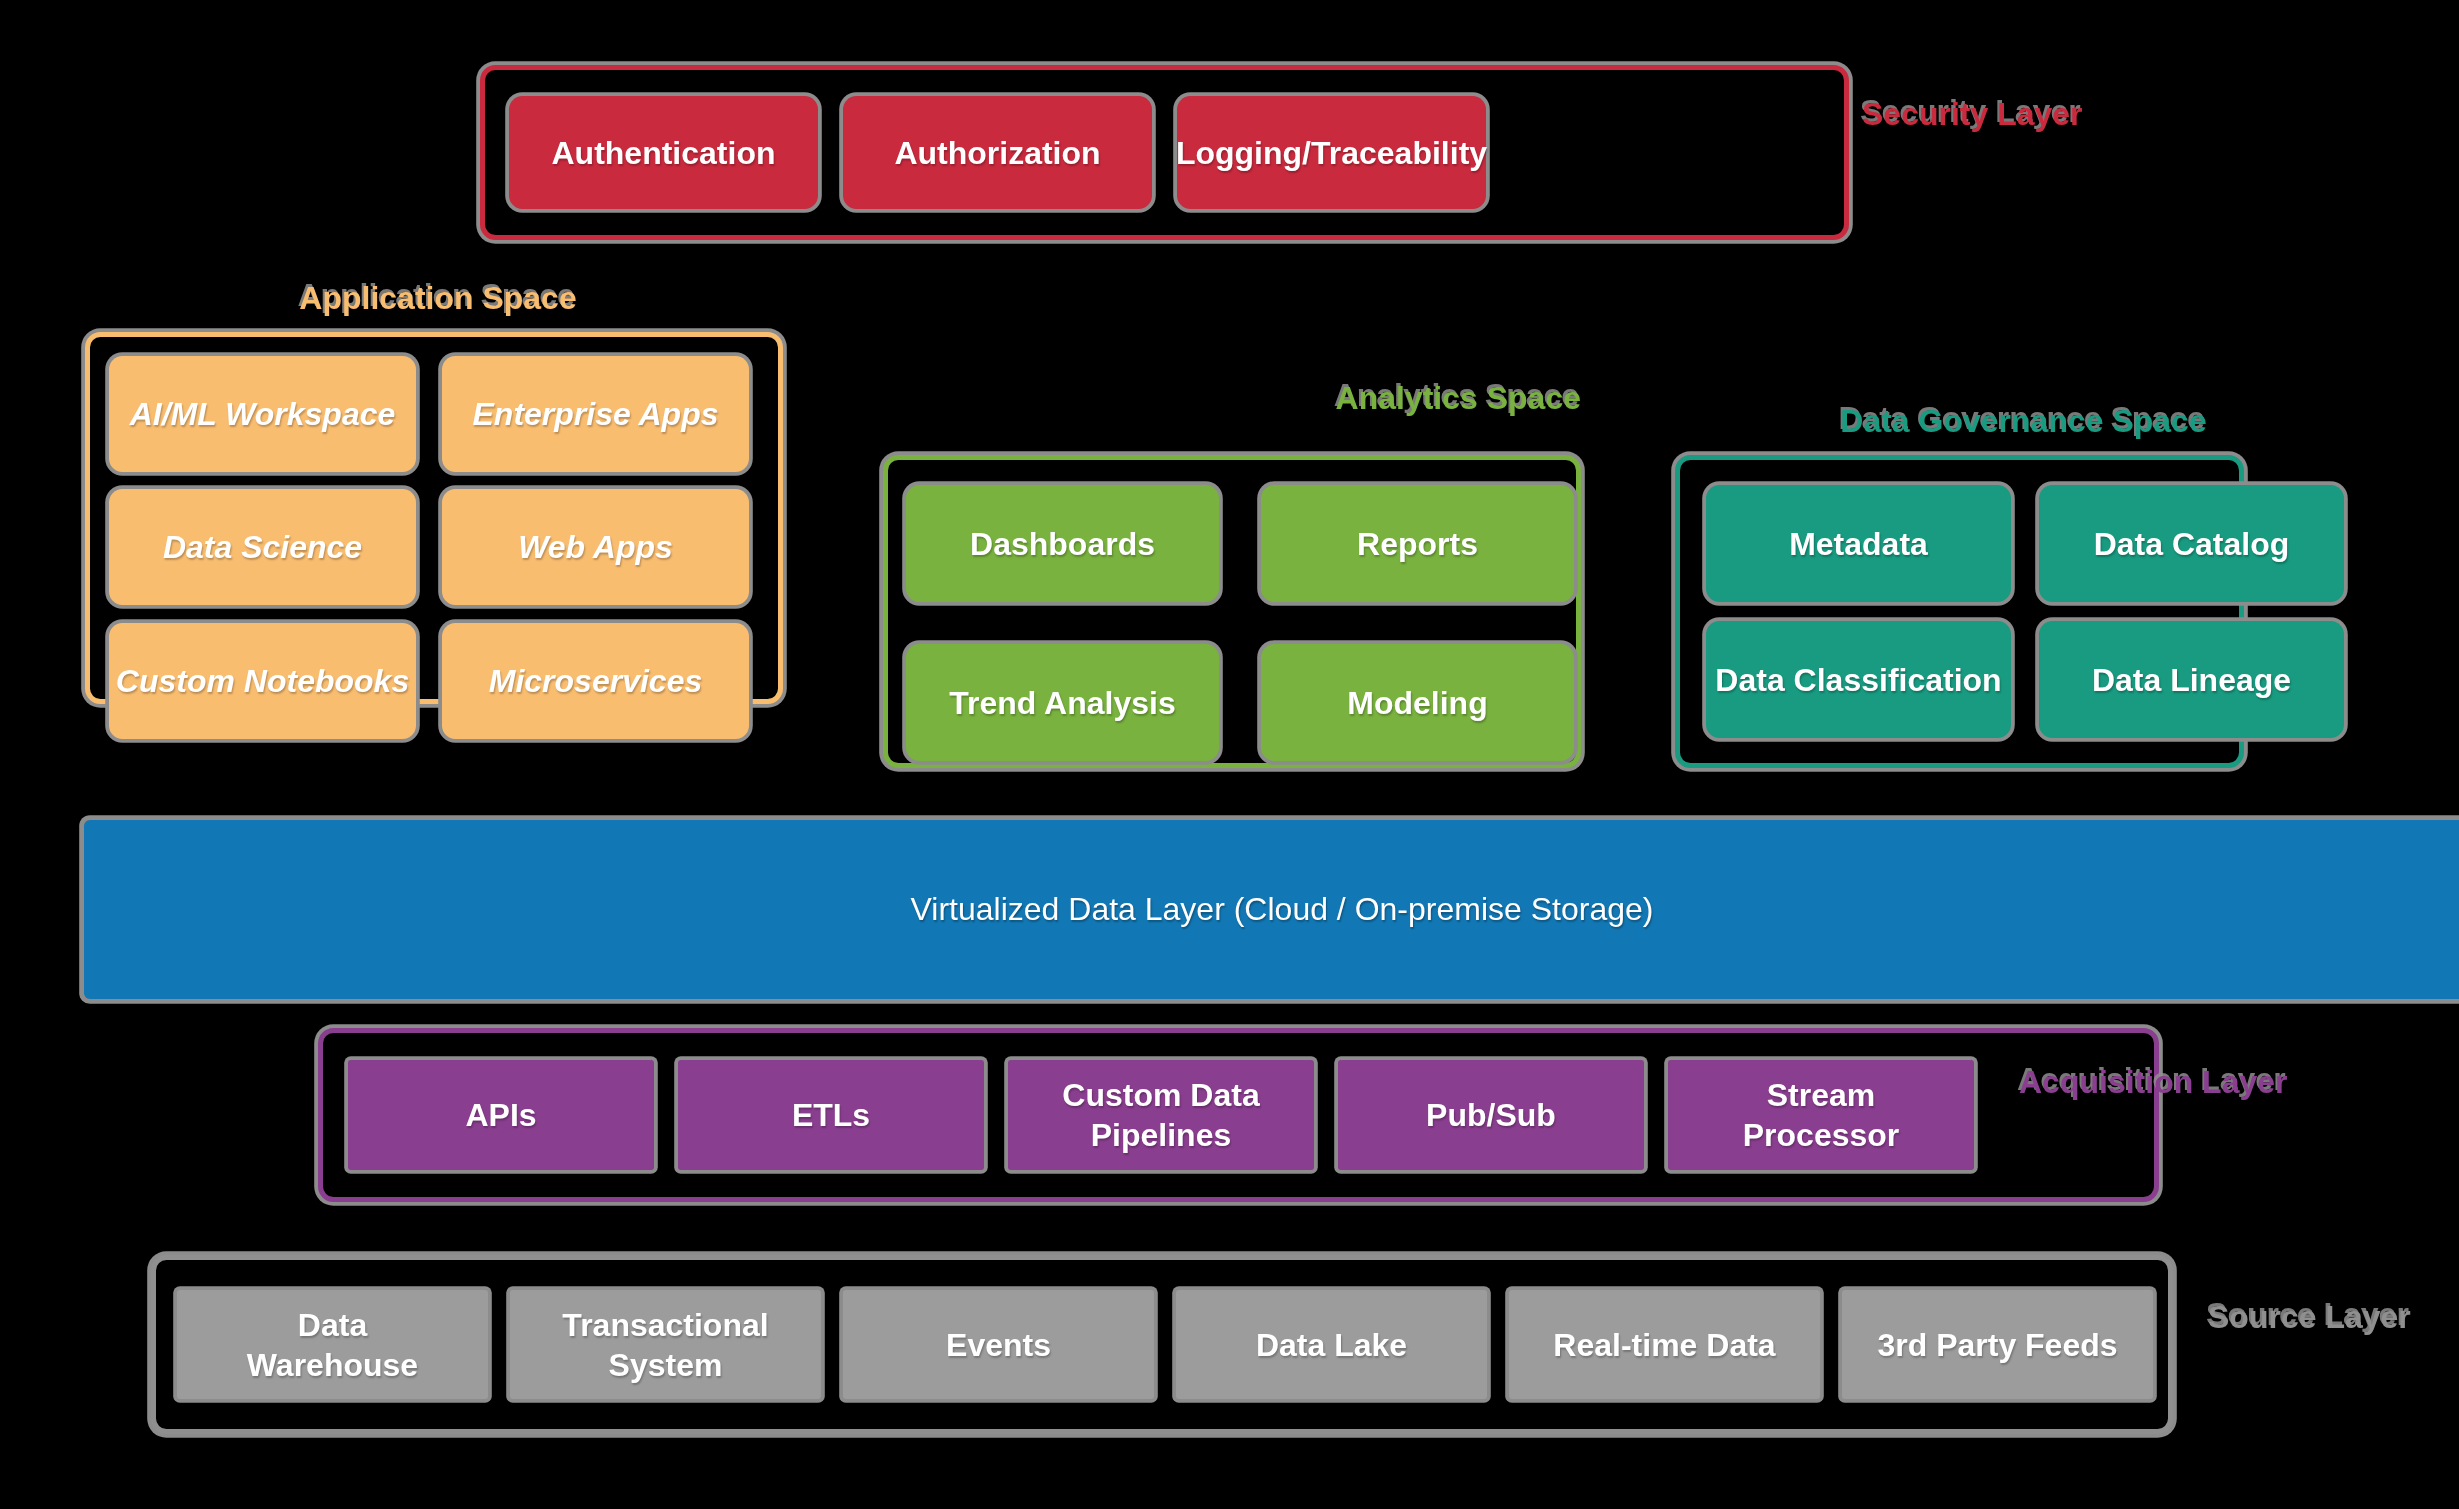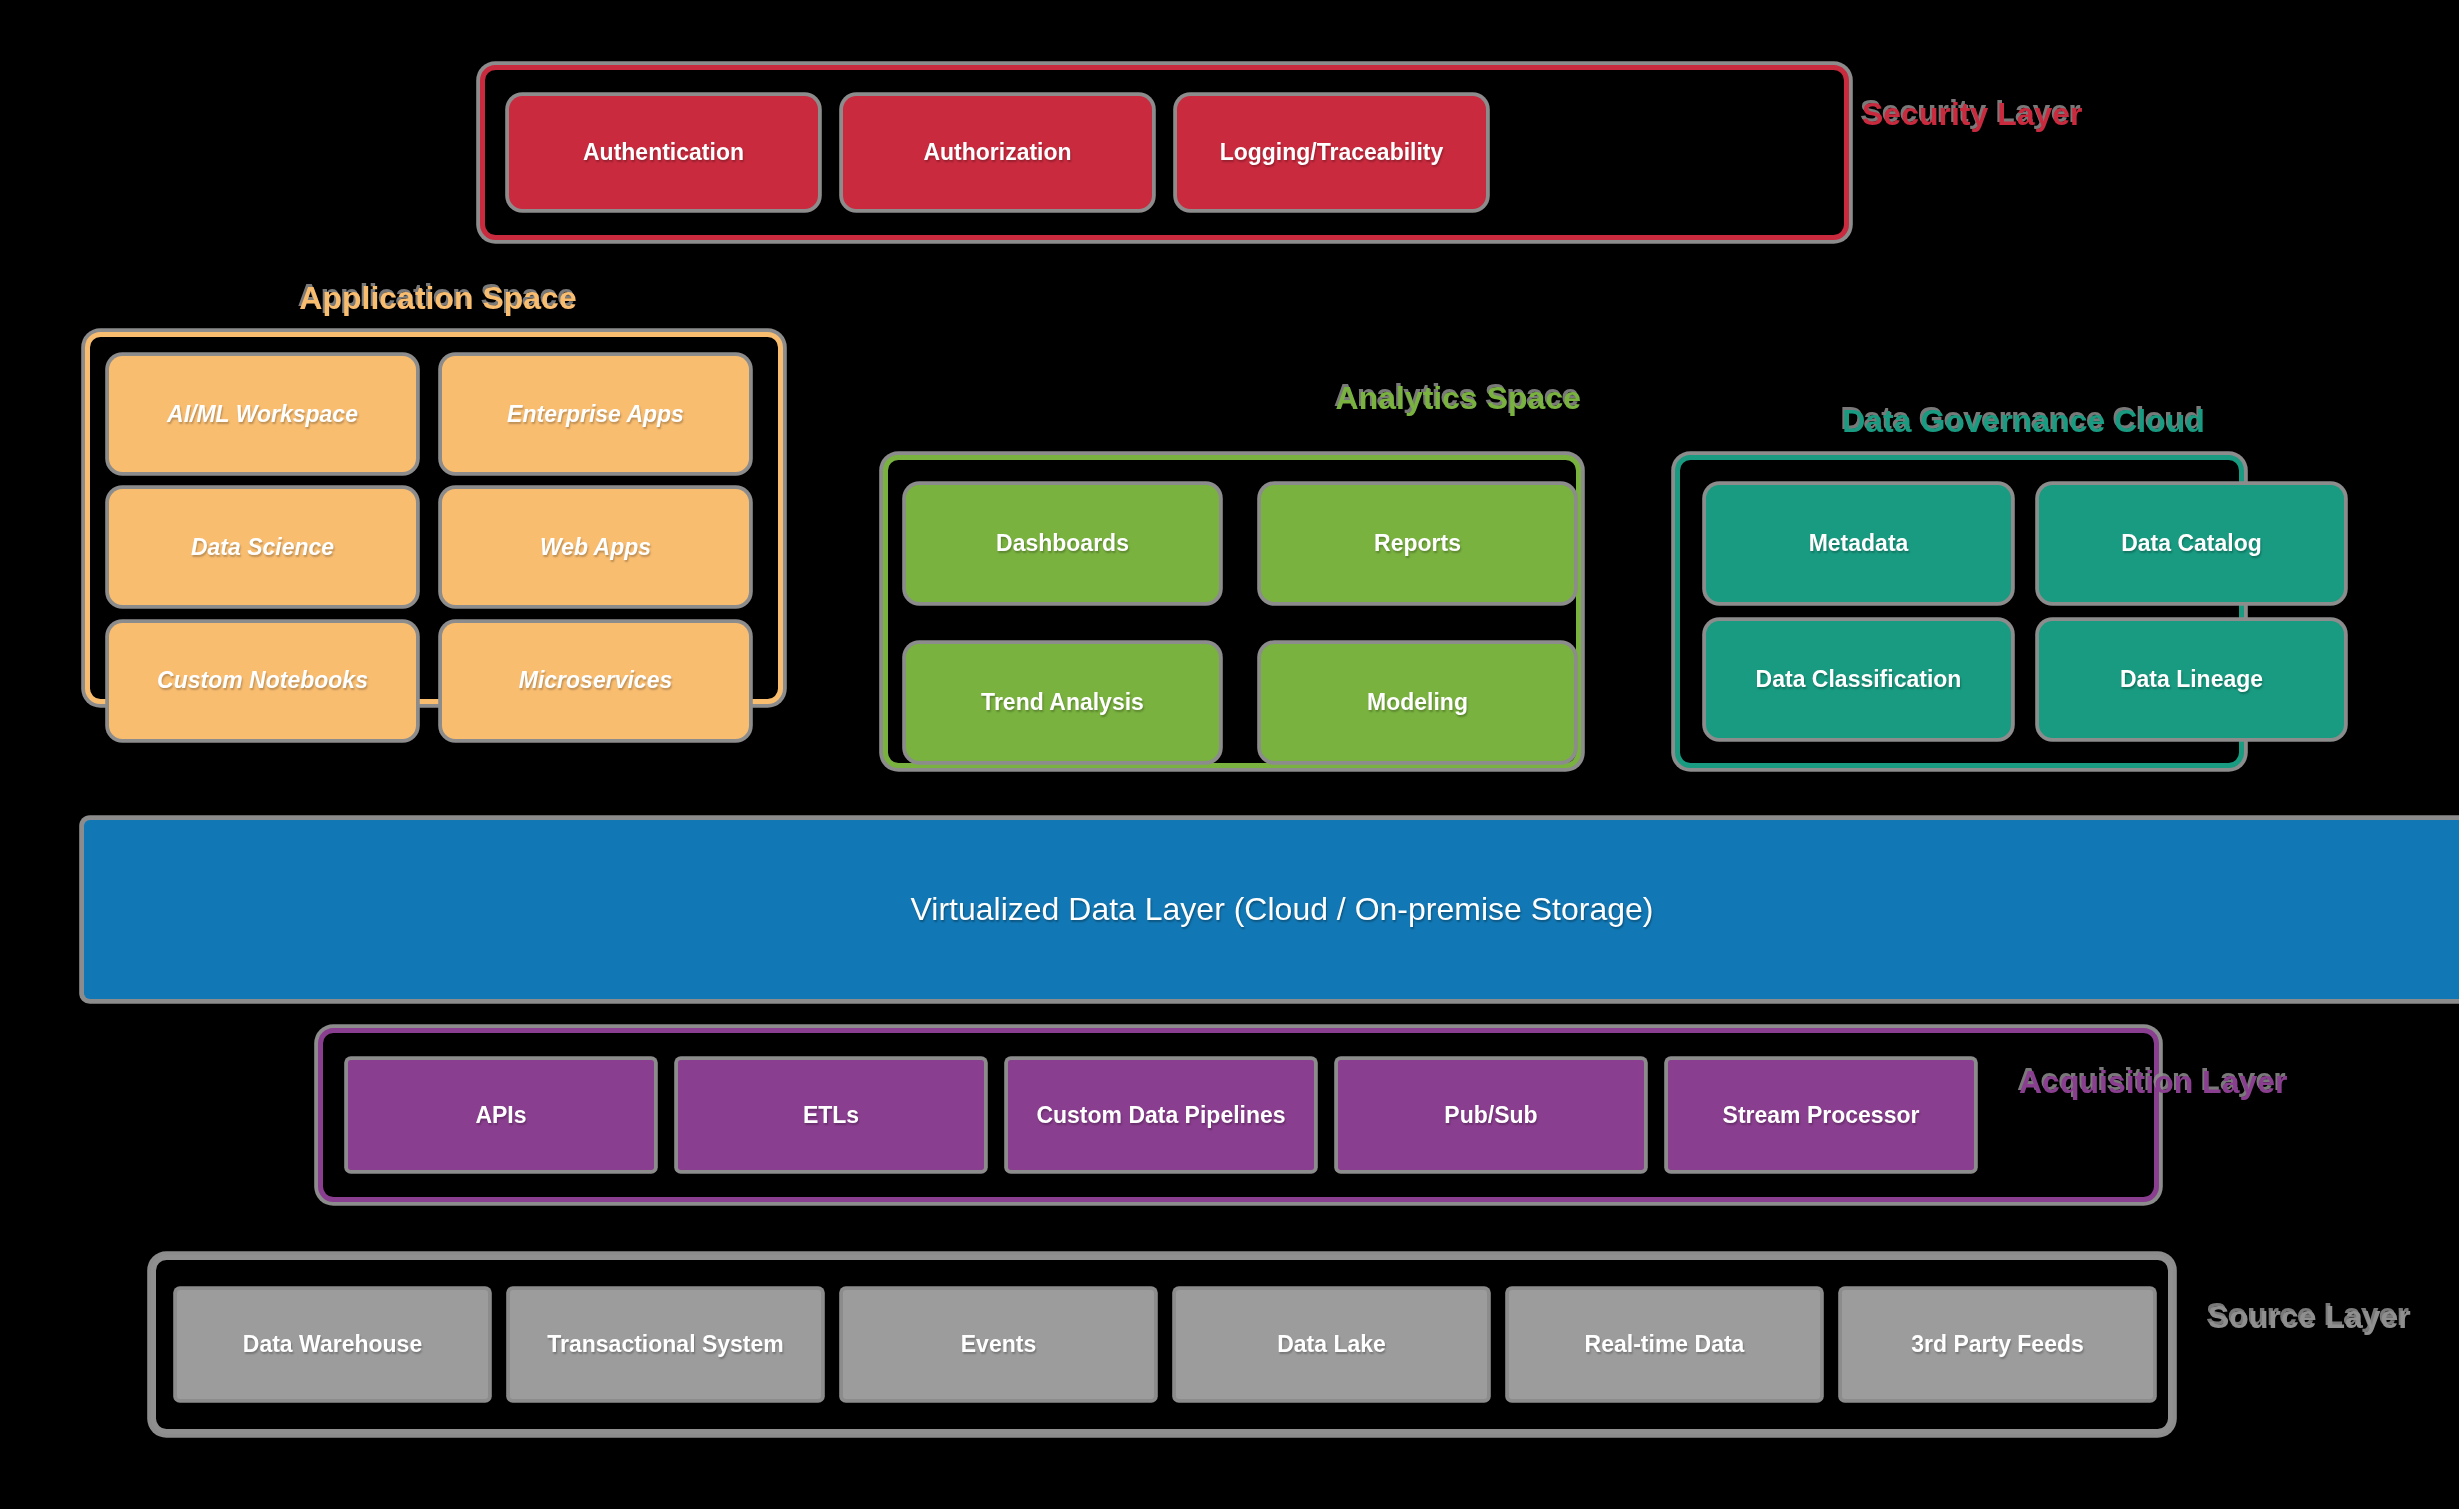--- a/index.html
+++ b/index.html
@@ -29,21 +29,21 @@
     box-shadow: 0 0 0 3.8px var(--shadow);
     background: #000;
   }
   .box {
     display: flex;
     align-items: center;
     justify-content: center;
     text-align: center;
     color: #ffffff;
     font-weight: bold;
-    font-size: 23px;
+    font-size: 32px;
     line-height: 1.25;
     box-shadow: 0 0 0 3.8px var(--shadow);
     text-shadow: 1px 1.9px 1.9px rgba(0,0,0,0.25);
   }
   .rounded { border-radius: 13.4px; }
   .square  { border-radius: 2.9px; }
   .label {
     position: absolute;
     font-weight: bold;
     font-size: 32px;
@@ -143,21 +143,21 @@
   </div>
 
   <div class="label" id="analytics-label">Analytics Space</div>
   <div class="group" id="analytics-group">
     <div class="box ana rounded">Dashboards</div>
     <div class="box ana rounded">Reports</div>
     <div class="box ana rounded">Trend Analysis</div>
     <div class="box ana rounded">Modeling</div>
   </div>
 
-  <div class="label" id="governance-label">Data Governance Cloud</div>
+  <div class="label" id="governance-label">Data Governance Space</div>
   <div class="group" id="governance-group">
     <div class="box gov rounded">Metadata</div>
     <div class="box gov rounded">Data Catalog</div>
     <div class="box gov rounded">Data Classification</div>
     <div class="box gov rounded">Data Lineage</div>
   </div>
 
   <div id="data-layer-bar">Virtualized Data Layer (Cloud / On-premise Storage)</div>
 
   <div class="group" id="acquisition-group">

